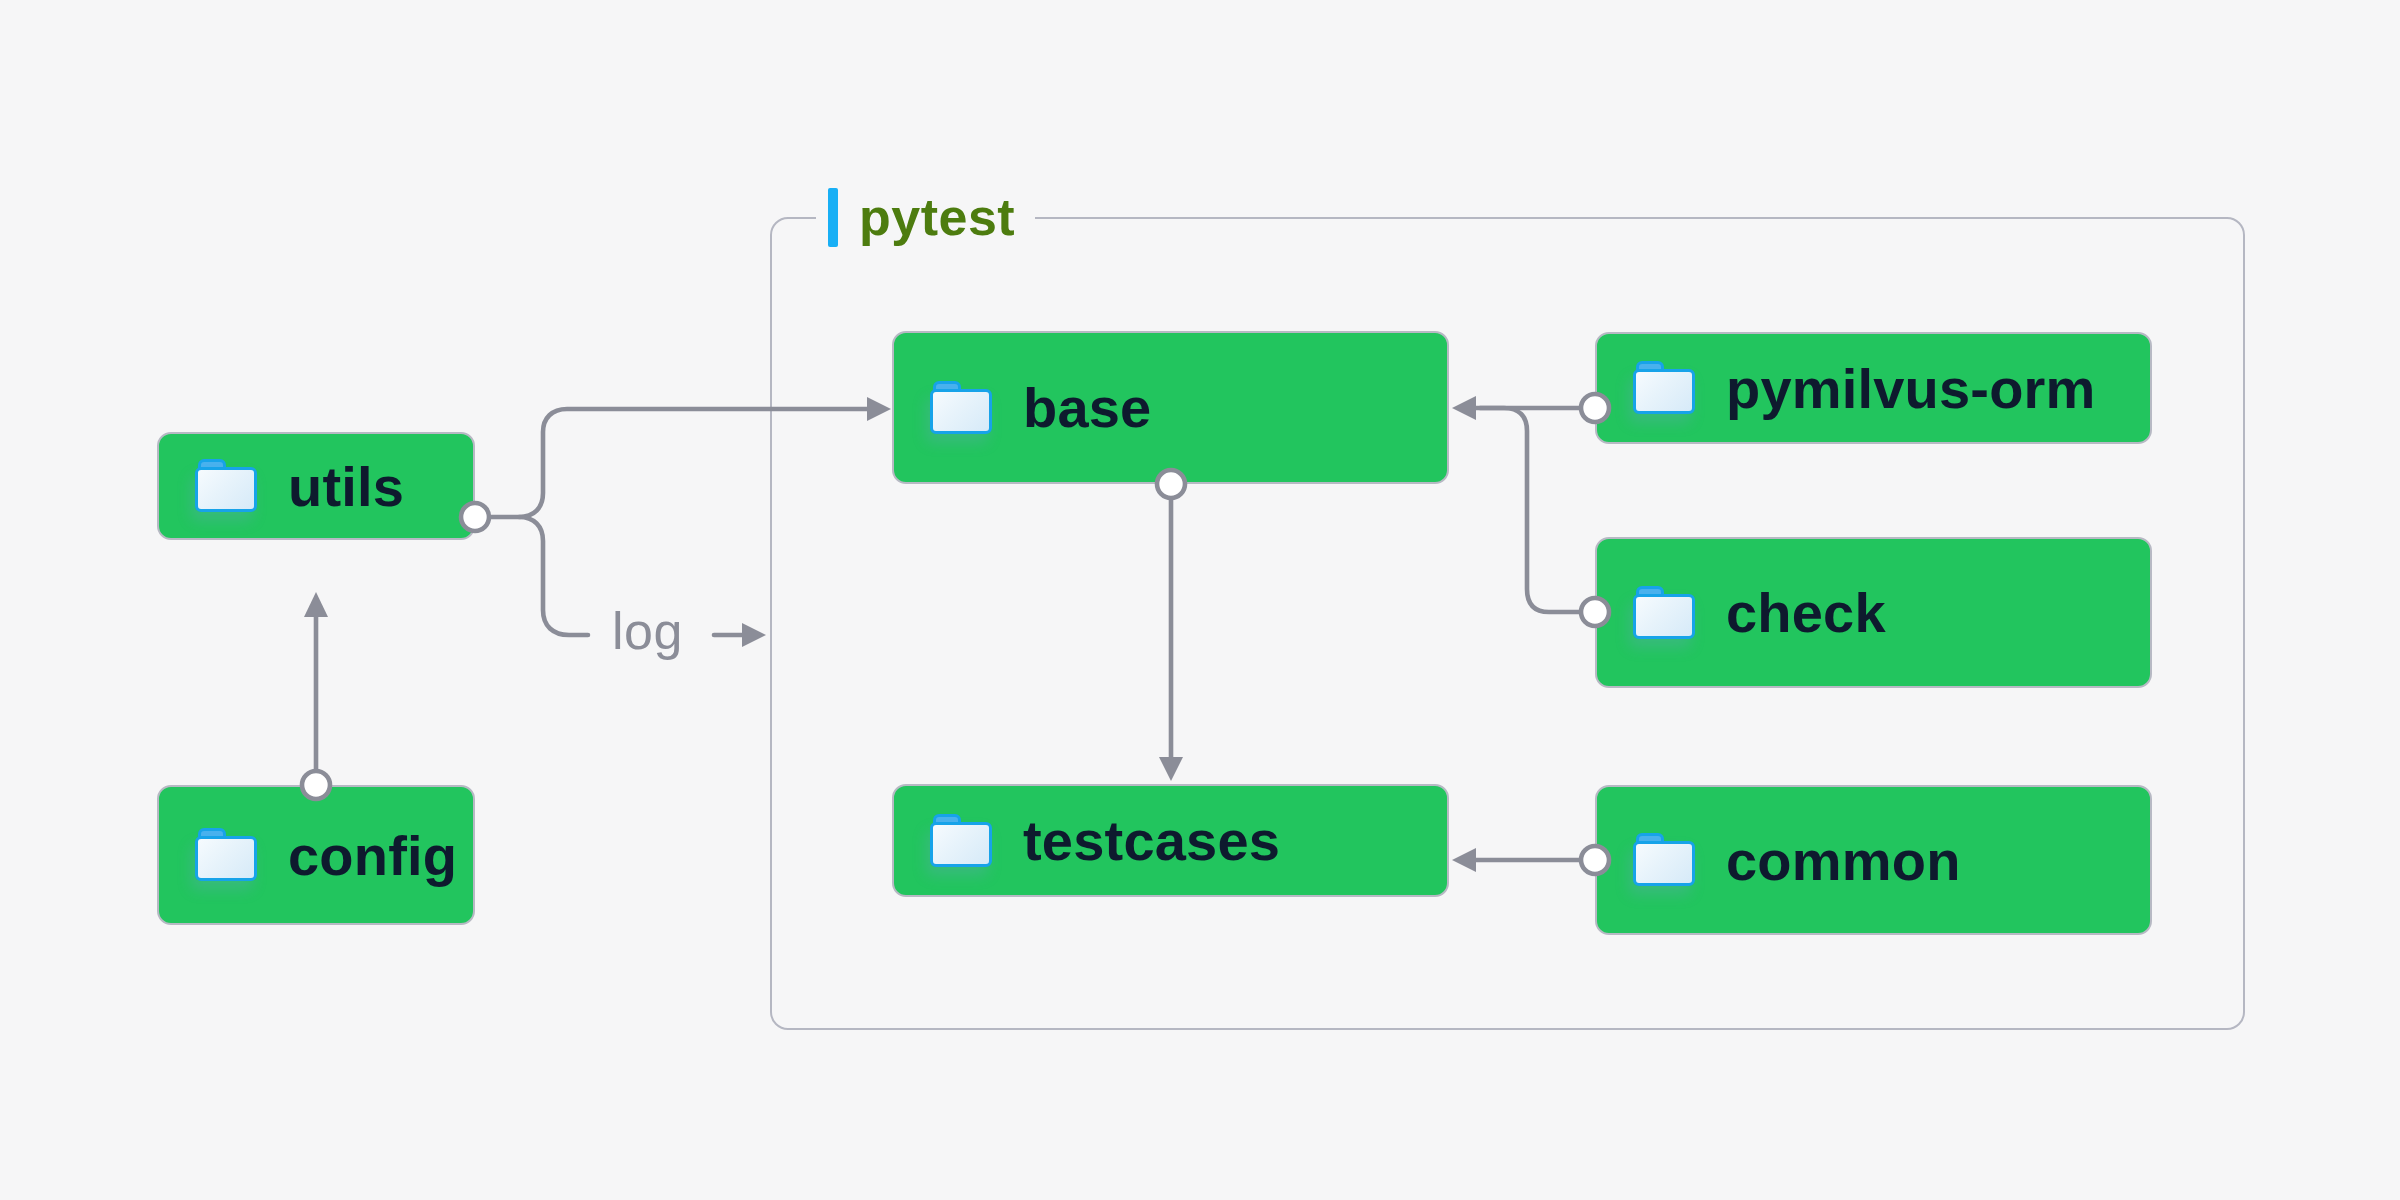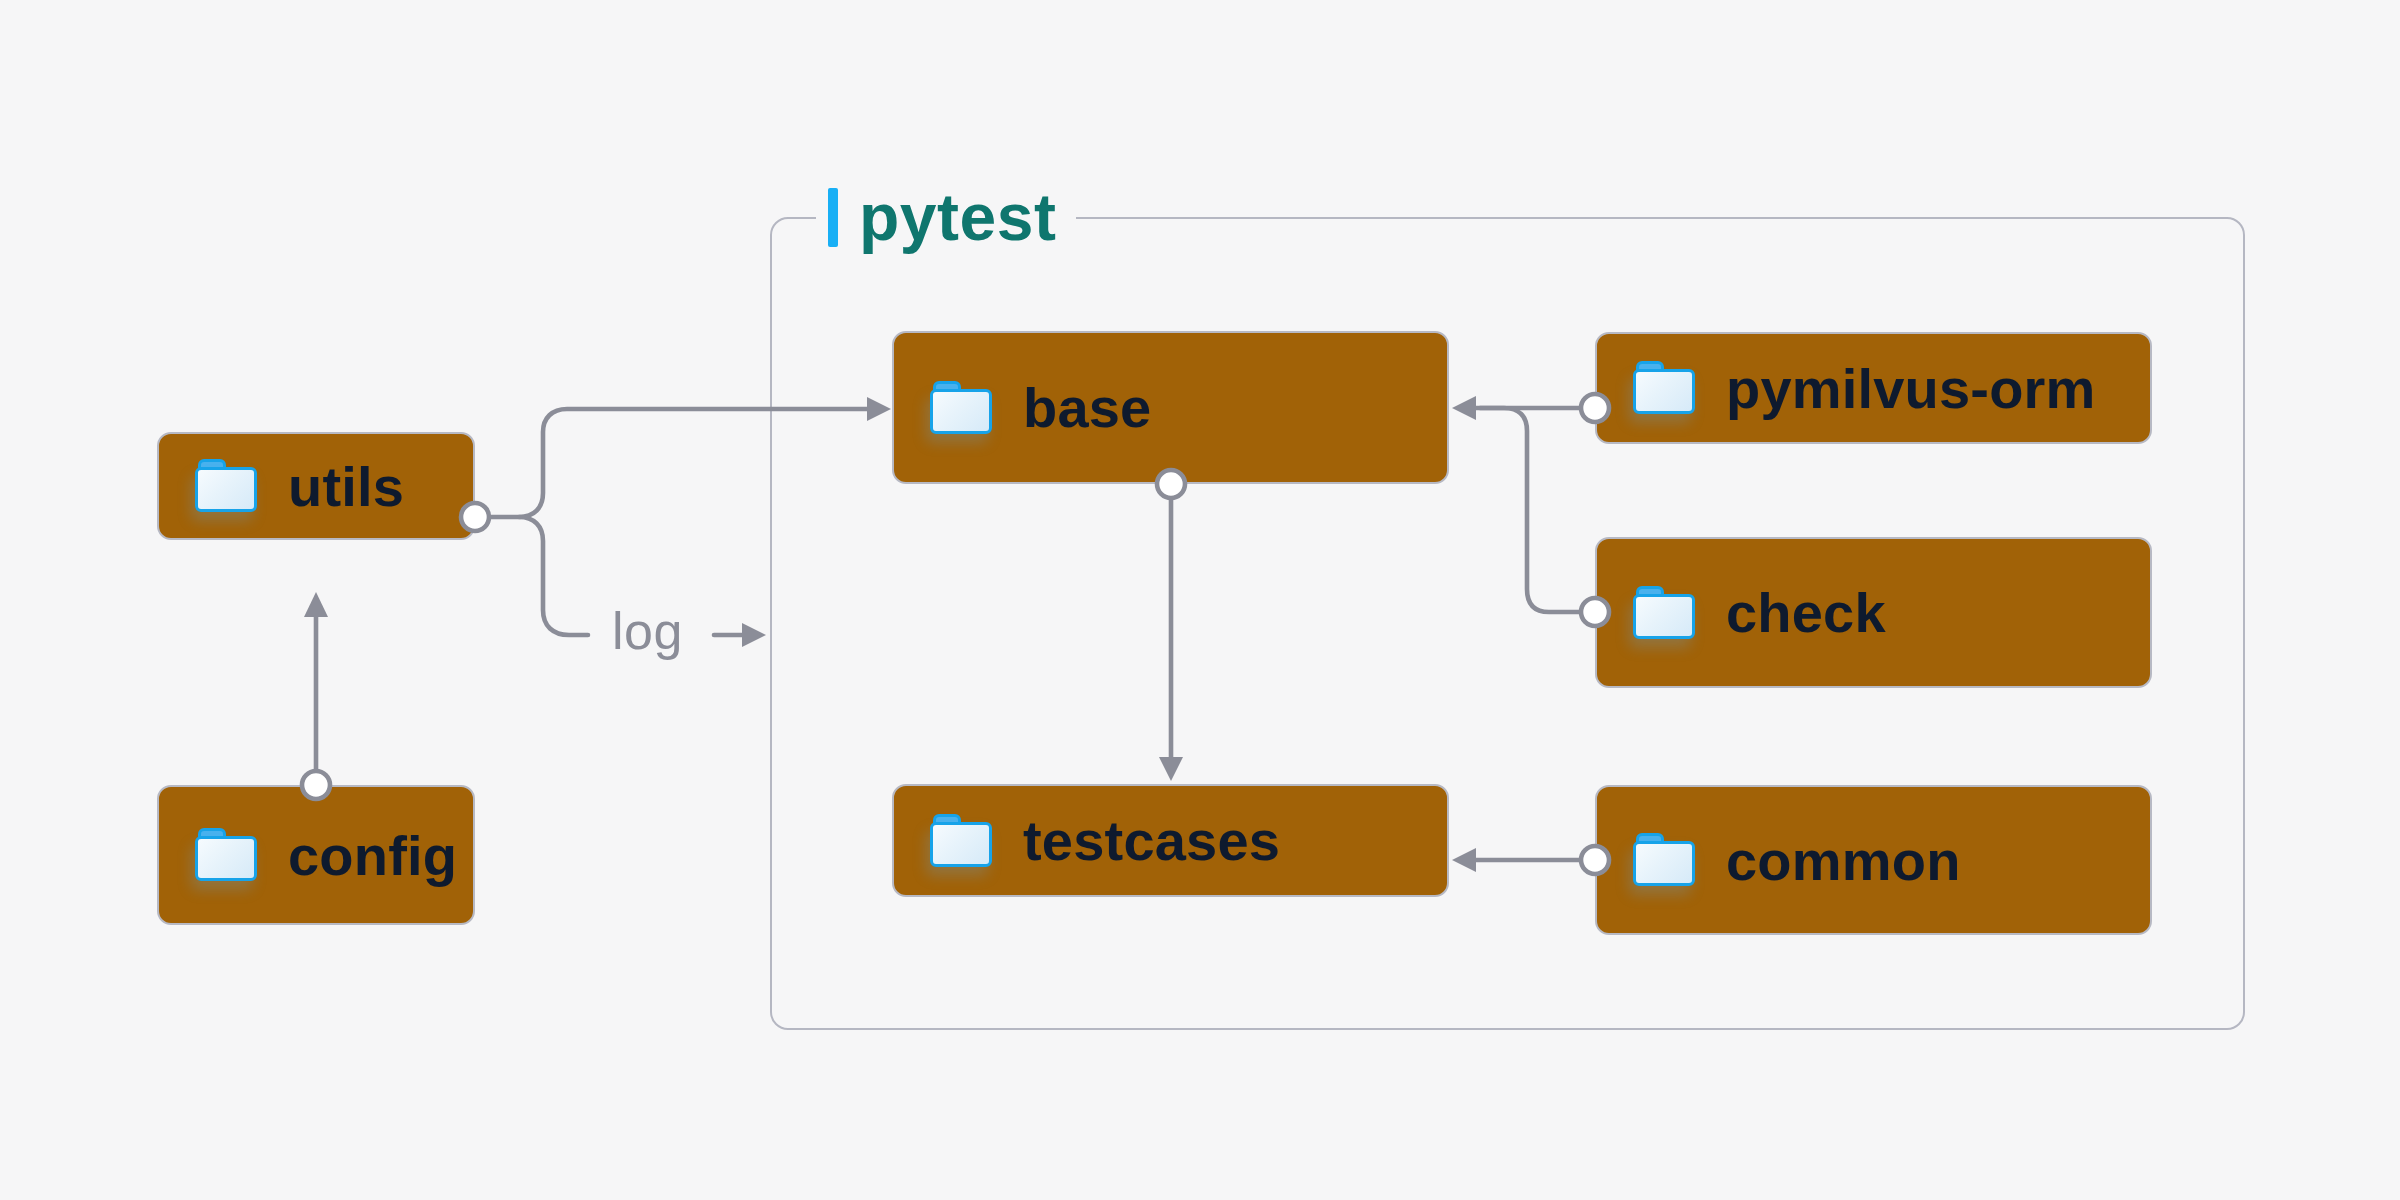--- a/index.html
+++ b/index.html
@@ -35,29 +35,29 @@
     background: #f6f6f7;
     padding: 0 20px 0 12px;
   }
   .accent-bar {
     display: inline-block;
     width: 10px; height: 59px;
     background: #18aff5;
     border-radius: 2px;
   }
   .group-label-text {
-    font-size: 66px;
+    font-size: 52px;
     font-weight: 700;
-    color: #0f766e;
+    color: #4d7c0f;
     letter-spacing: 0.5px;
   }
   
   .node {
     position: absolute;
-    background: #a16207;
+    background: #22c55e;
     border: 2.5px solid #b7b9c4;
     border-radius: 14px;
     box-sizing: border-box;
     display: flex;
     align-items: center;
     padding-left: 36px;
     gap: 29px;
   }
   .node-label {
     font-size: 56px;

